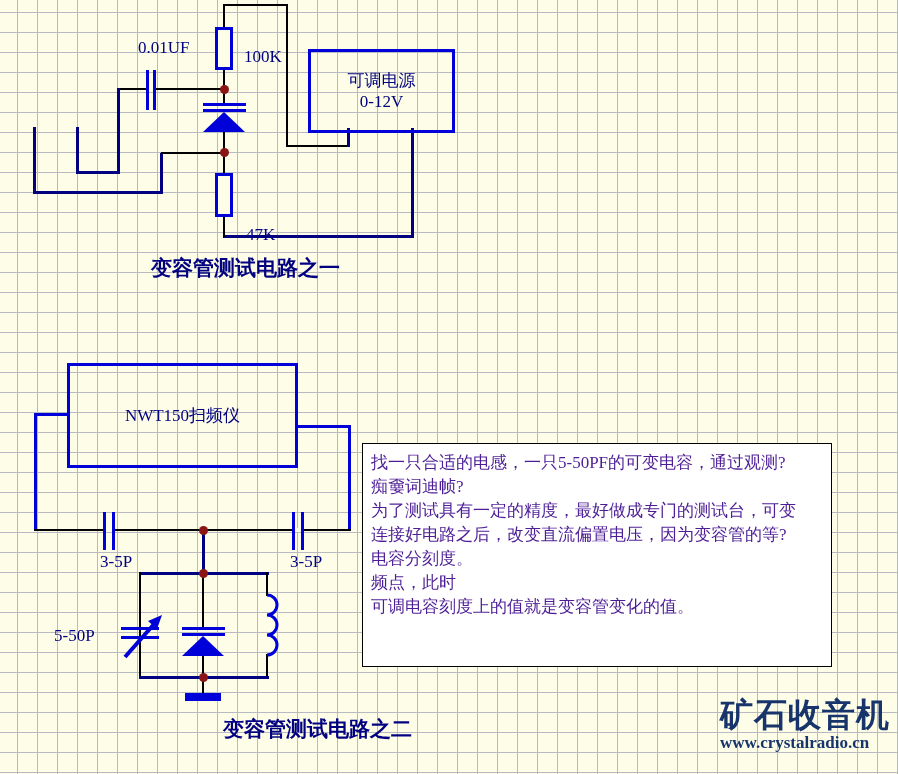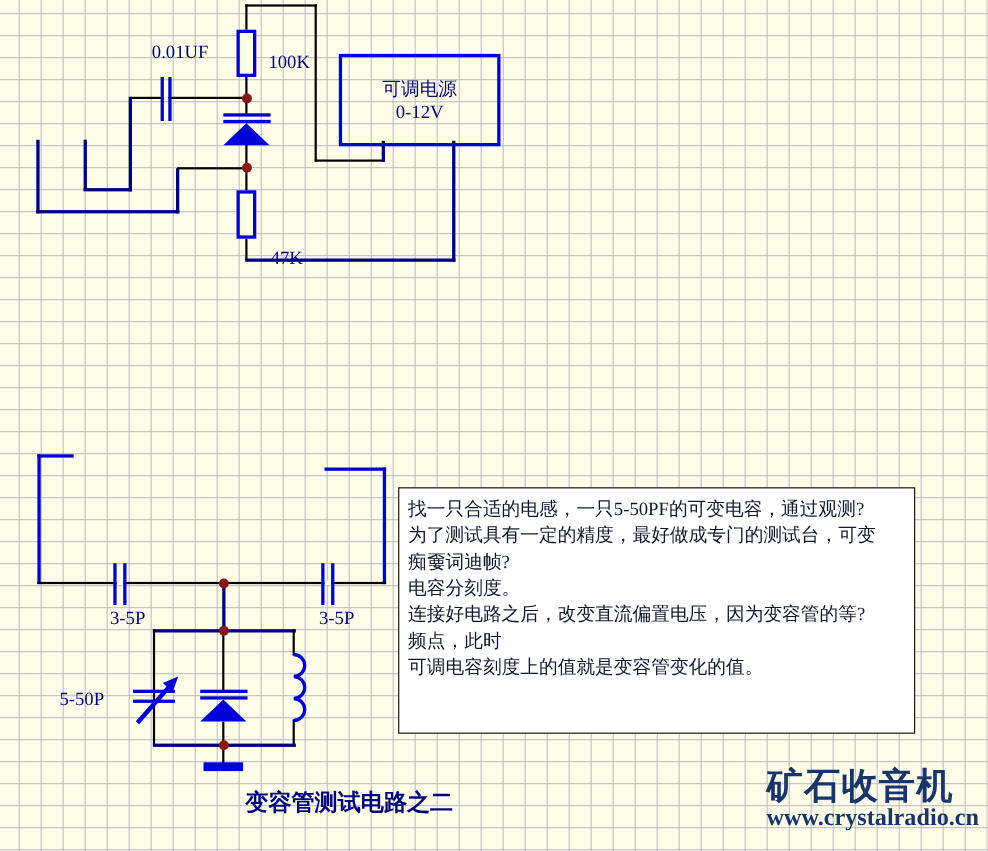--- a/index.html
+++ b/index.html
@@ -53,30 +53,30 @@
     white-space:nowrap;font-family:"Liberation Serif",serif;
   }
   .title{
     position:absolute;color:#000080;font-size:21px;font-weight:bold;
     z-index:5;white-space:nowrap;font-family:"Liberation Serif",serif;
   }
   .notes{
     position:absolute;left:362px;top:443px;width:470px;height:224px;
     background:#ffffff;border:1px solid #000000;z-index:6;
     box-sizing:border-box;padding:7px 4px 0 8px;
-    font-size:17px;line-height:24px;color:#0f172a;
+    font-size:17px;line-height:24px;color:#4c1d95;
     font-family:"Liberation Serif",serif;
   }
   .notes div{white-space:nowrap;}
   .wm{
     position:absolute;right:8px;bottom:22px;z-index:7;
     color:#17356b;font-family:Liberation Serif, serif;
   }
   .wm-name{font-size:33px;font-weight:bold;letter-spacing:1px;line-height:36px;}
-  .wm-url{font-size:22px;font-weight:bold;line-height:19px;}
+  .wm-url{font-size:17px;font-weight:bold;line-height:19px;}
   svg{position:absolute;z-index:3;overflow:visible;}
 </style>
 </head>
 <body>
 
 <div id="canvas">
 
   <div class="cbox" style="left:308px;top:49px;width:141px;height:78px;">
     <span>可调电源</span>
     <span>0-12V</span>
@@ -112,21 +112,25 @@
   <div class="plate-h" style="left:203px;top:103px;width:43px;"></div>
   <div class="plate-h" style="left:203px;top:109px;width:43px;"></div>
   <div class="tri-up" style="left:203px;top:112px;"></div>
 
   <div class="dot" style="left:220px;top:85px;"></div>
   <div class="dot" style="left:220px;top:148px;"></div>
 
   <div class="lbl" style="left:138px;top:38px;">0.01UF</div>
   <div class="lbl" style="left:244px;top:47px;">100K</div>
   <div class="lbl" style="left:246px;top:185px;margin-top:40px;">47K</div>
+  <div class="title" style="left:151px;top:254px;">变容管测试电路之一</div>
 
+  <div class="cbox" style="left:67px;top:363px;width:225px;height:99px;">
+    <span>NWT150扫频仪</span>
+  </div>
 
   <div class="w blu" style="left:34px;top:413px;width:33px;height:3px;"></div>
   <div class="w blu" style="left:34px;top:413px;width:3px;height:118px;"></div>
   <div class="w blu" style="left:295px;top:425px;width:56px;height:3px;"></div>
   <div class="w blu" style="left:348px;top:425px;width:3px;height:106px;"></div>
   <div class="w blk" style="left:34px;top:529px;width:317px;height:2px;"></div>
   <div class="w nvy" style="left:202px;top:530px;width:3px;height:45px;"></div>
   <div class="w nvy" style="left:139px;top:572px;width:130px;height:3px;"></div>
   <div class="w blk" style="left:139px;top:572px;width:2px;height:106px;"></div>
   <div class="w blk" style="left:202px;top:572px;width:2px;height:56px;"></div>
@@ -164,24 +168,24 @@
   <div class="dot" style="left:199px;top:569px;"></div>
   <div class="dot" style="left:199px;top:673px;"></div>
 
   <div class="lbl" style="left:100px;top:552px;">3-5P</div>
   <div class="lbl" style="left:290px;top:552px;">3-5P</div>
   <div class="lbl" style="left:54px;top:626px;">5-50P</div>
   <div class="title" style="left:223px;top:715px;">变容管测试电路之二</div>
 
   <div class="notes">
     <div>找一只合适的电感，一只5-50PF的可变电容，通过观测?</div>
+    <div>痴嫑词迪帧?</div>
     <div>为了测试具有一定的精度，最好做成专门的测试台，可变</div>
-    <div>痴嫑词迪帧?</div>
+    <div>连接好电路之后，改变直流偏置电压，因为变容管的等?</div>
     <div>电容分刻度。</div>
-    <div>连接好电路之后，改变直流偏置电压，因为变容管的等?</div>
     <div>频点，此时</div>
     <div>可调电容刻度上的值就是变容管变化的值。</div>
   </div>
 
   <div class="wm">
     <div class="wm-name">矿石收音机</div>
     <div class="wm-url">www.crystalradio.cn</div>
   </div>
 
 </div>

